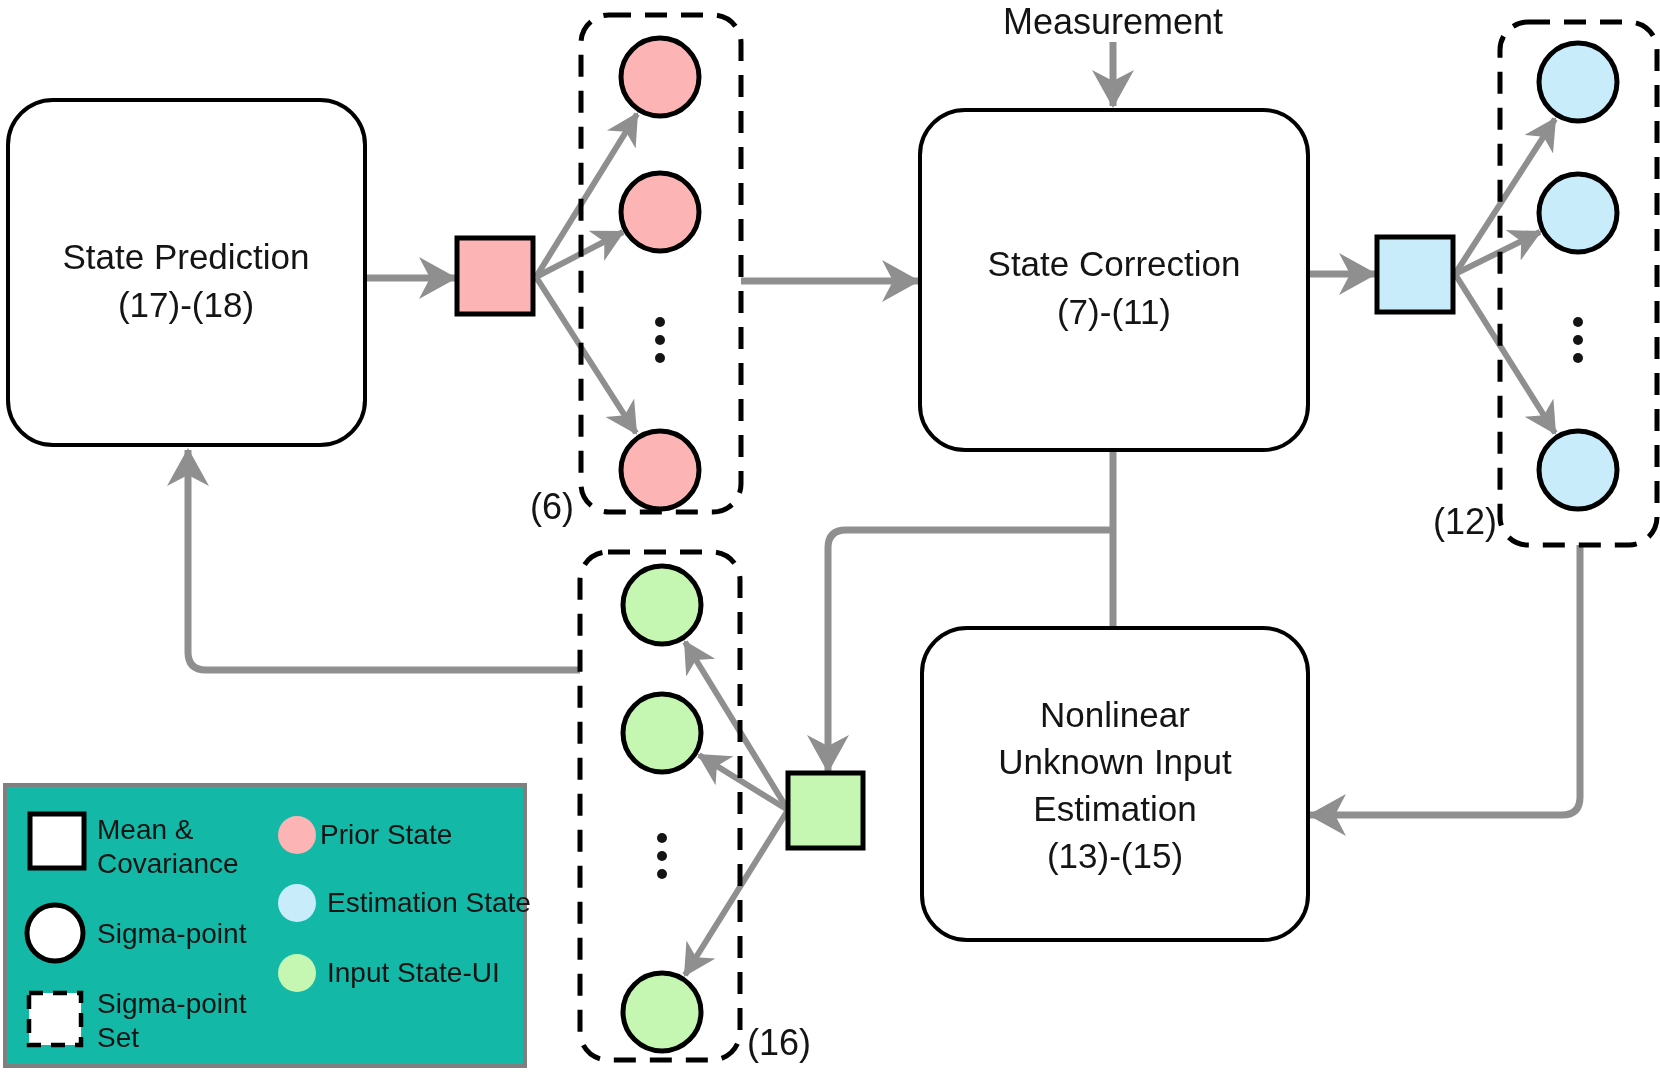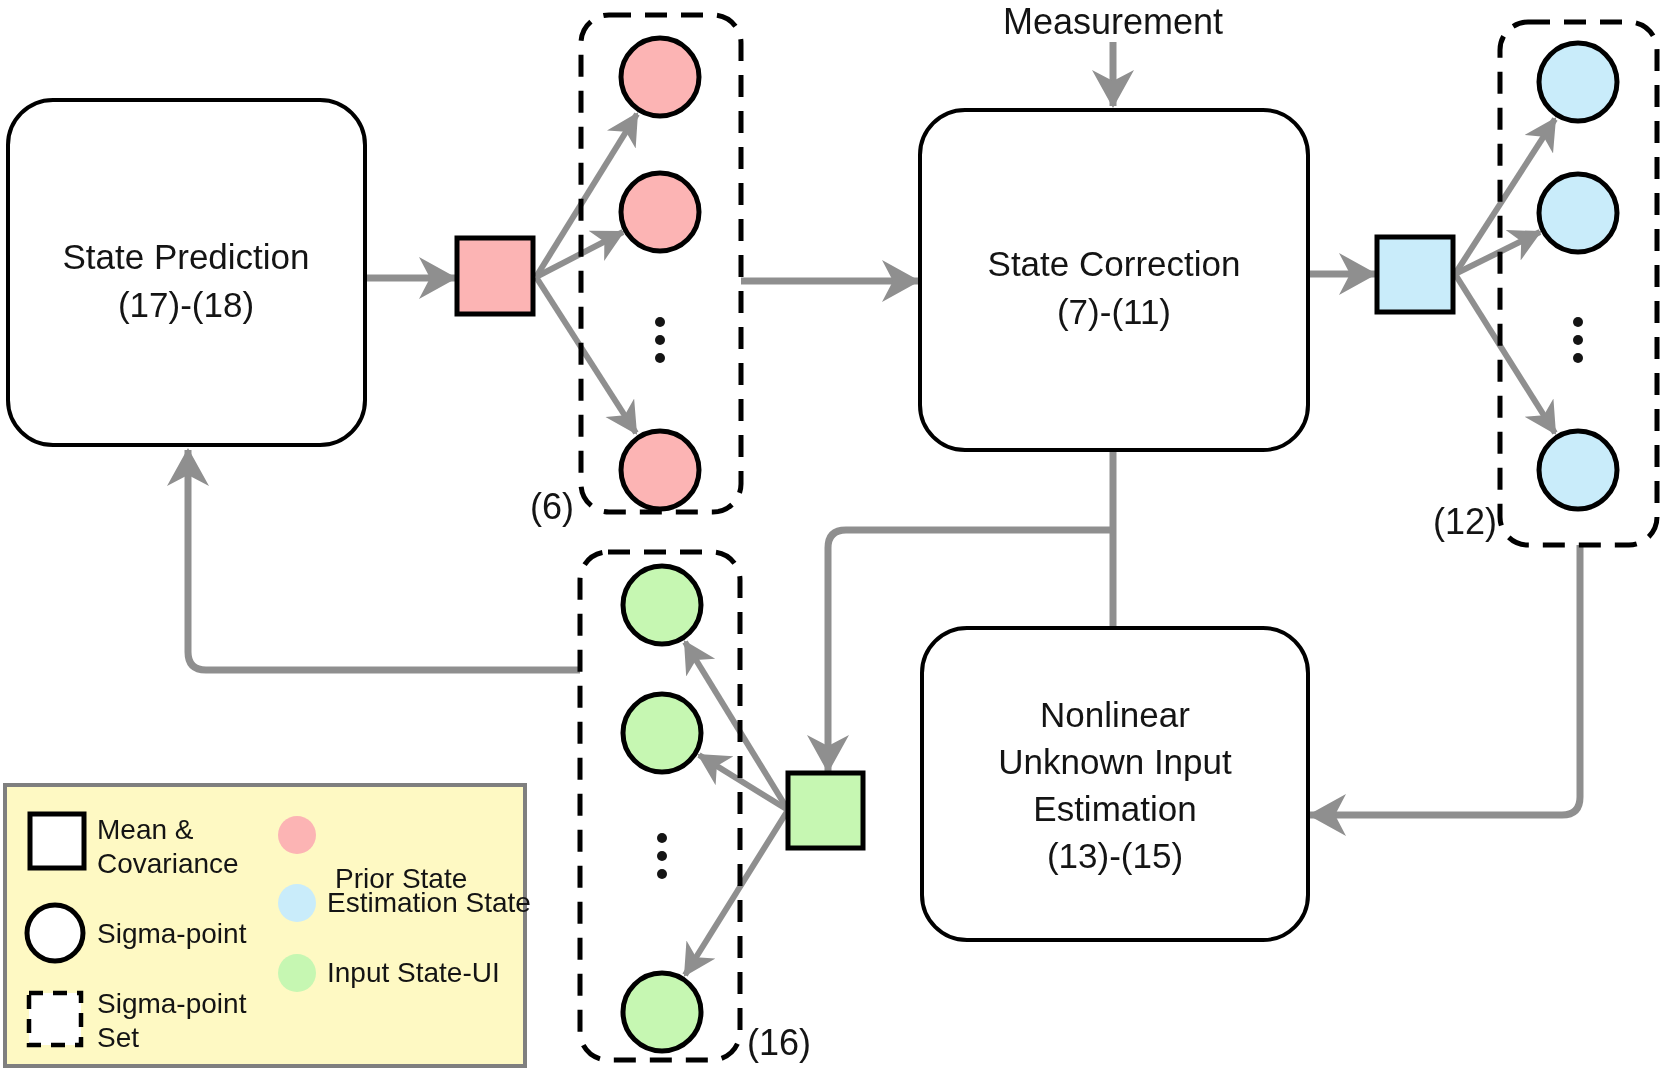--- a/index.html
+++ b/index.html
@@ -5,21 +5,21 @@
   html,body{margin:0;padding:0;background:#ffffff;}
   body{width:1660px;height:1076px;position:relative;overflow:hidden;
        font-family:"Liberation Sans", sans-serif;color:#141414;}
   #diagram{position:absolute;left:0;top:0;}
   svg text{font-family:"Liberation Sans", sans-serif;fill:#141414;}
   .node-text{font-size:35px;}
   .set-label{font-size:36px;}
   .meas-label{font-size:36px;}
   
   .legend{position:absolute;left:3px;top:783px;width:524px;height:285px;
-          border:4px solid #7f7f7f;box-sizing:border-box;background:#fef9c3;}
+          border:4px solid #7f7f7f;box-sizing:border-box;background:#14b8a6;}
   .legend .abs{position:absolute;}
   .legend-label{font-size:28px;line-height:34px;white-space:nowrap;}
 </style>
 </head>
 <body>
 
 <svg id="diagram" width="1660" height="1076" viewBox="0 0 1660 1076">
   <defs>
     <marker id="arrowL" markerUnits="userSpaceOnUse" markerWidth="46" markerHeight="48" refX="36" refY="21" orient="auto">
       <path d="M0,0 L38,21 L0,42 L11,21 Z" fill="#8F8F8F"></path>
@@ -137,21 +137,21 @@
     <rect x="4" y="4" width="52" height="52" fill="#ffffff" stroke="#000000" stroke-width="4.5" stroke-dasharray="14 10"></rect>
   </svg>
   <div class="abs legend-label" style="left:90px;top:200px;">
     <div>Sigma-point</div>
     <div>Set</div>
   </div>
 
   <svg class="abs" style="left:270px;top:28px;" width="40" height="40">
     <circle cx="20" cy="20" r="19" fill="#FCB4B4"></circle>
   </svg>
-  <div class="abs legend-label" style="left:328px;top:31px;margin-top:44px;">Prior State</div>
+  <div class="abs legend-label" style="left:313px;top:31px;">Prior State</div>
 
   <svg class="abs" style="left:270px;top:96px;" width="40" height="40">
     <circle cx="20" cy="20" r="19" fill="#C9ECFA"></circle>
   </svg>
   <div class="abs legend-label" style="left:320px;top:99px;">Estimation State</div>
 
   <svg class="abs" style="left:270px;top:166px;" width="40" height="40">
     <circle cx="20" cy="20" r="19" fill="#C6F7B2"></circle>
   </svg>
   <div class="abs legend-label" style="left:320px;top:169px;">Input State-UI</div>

